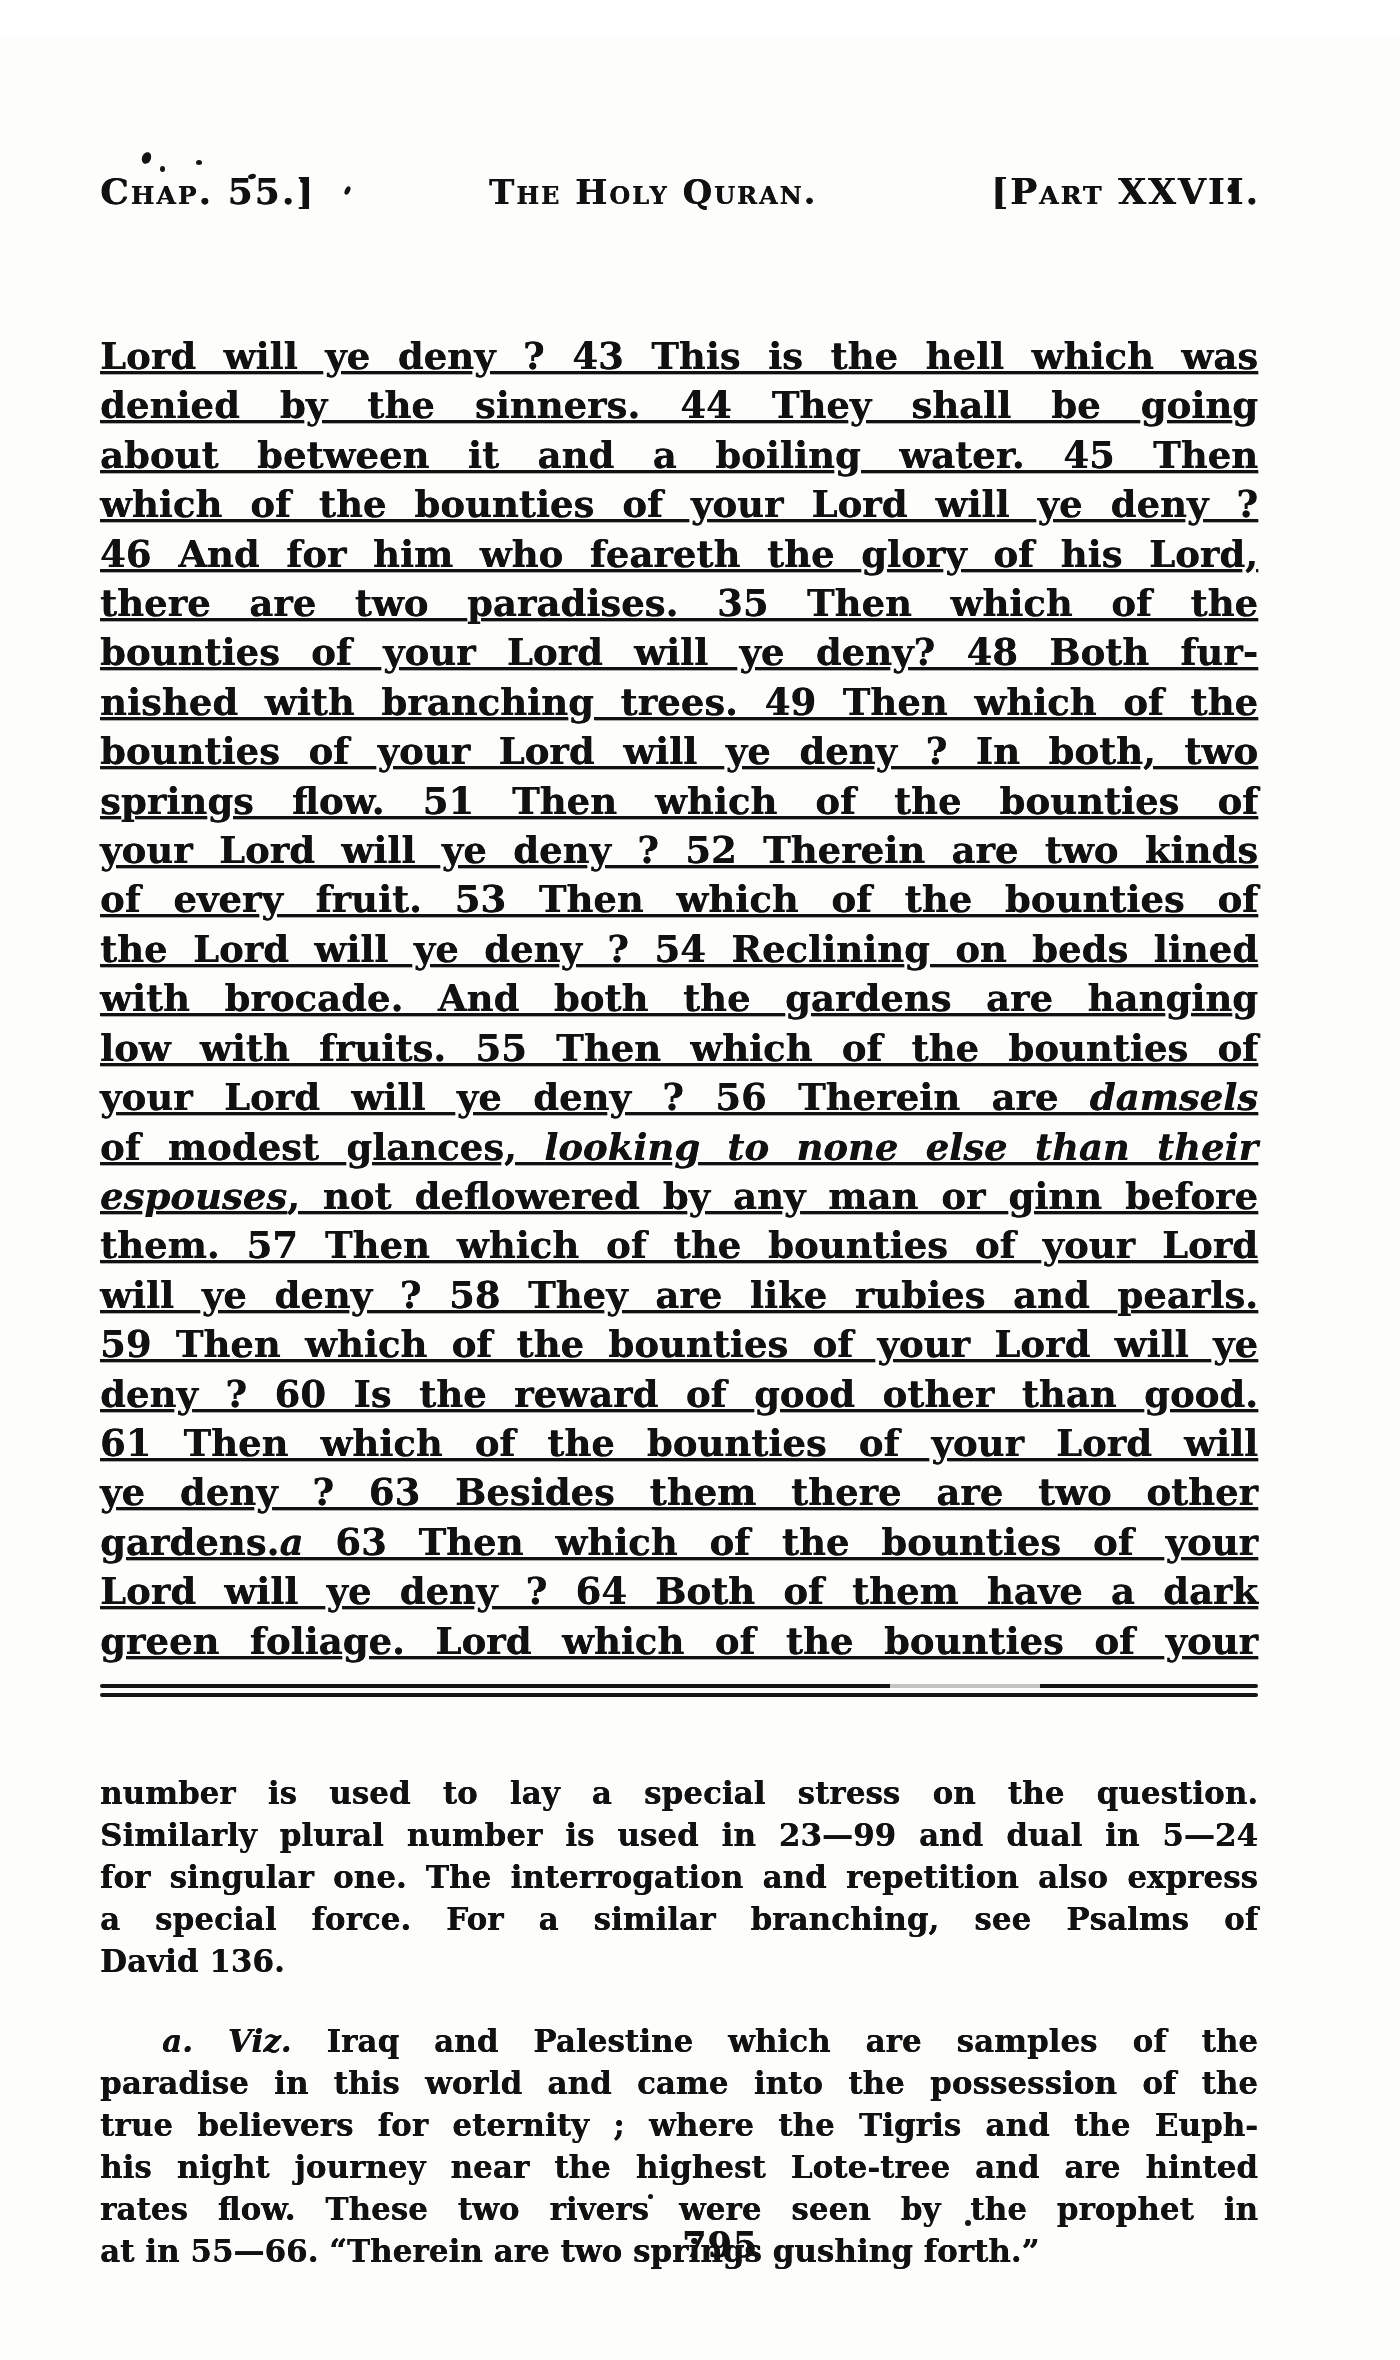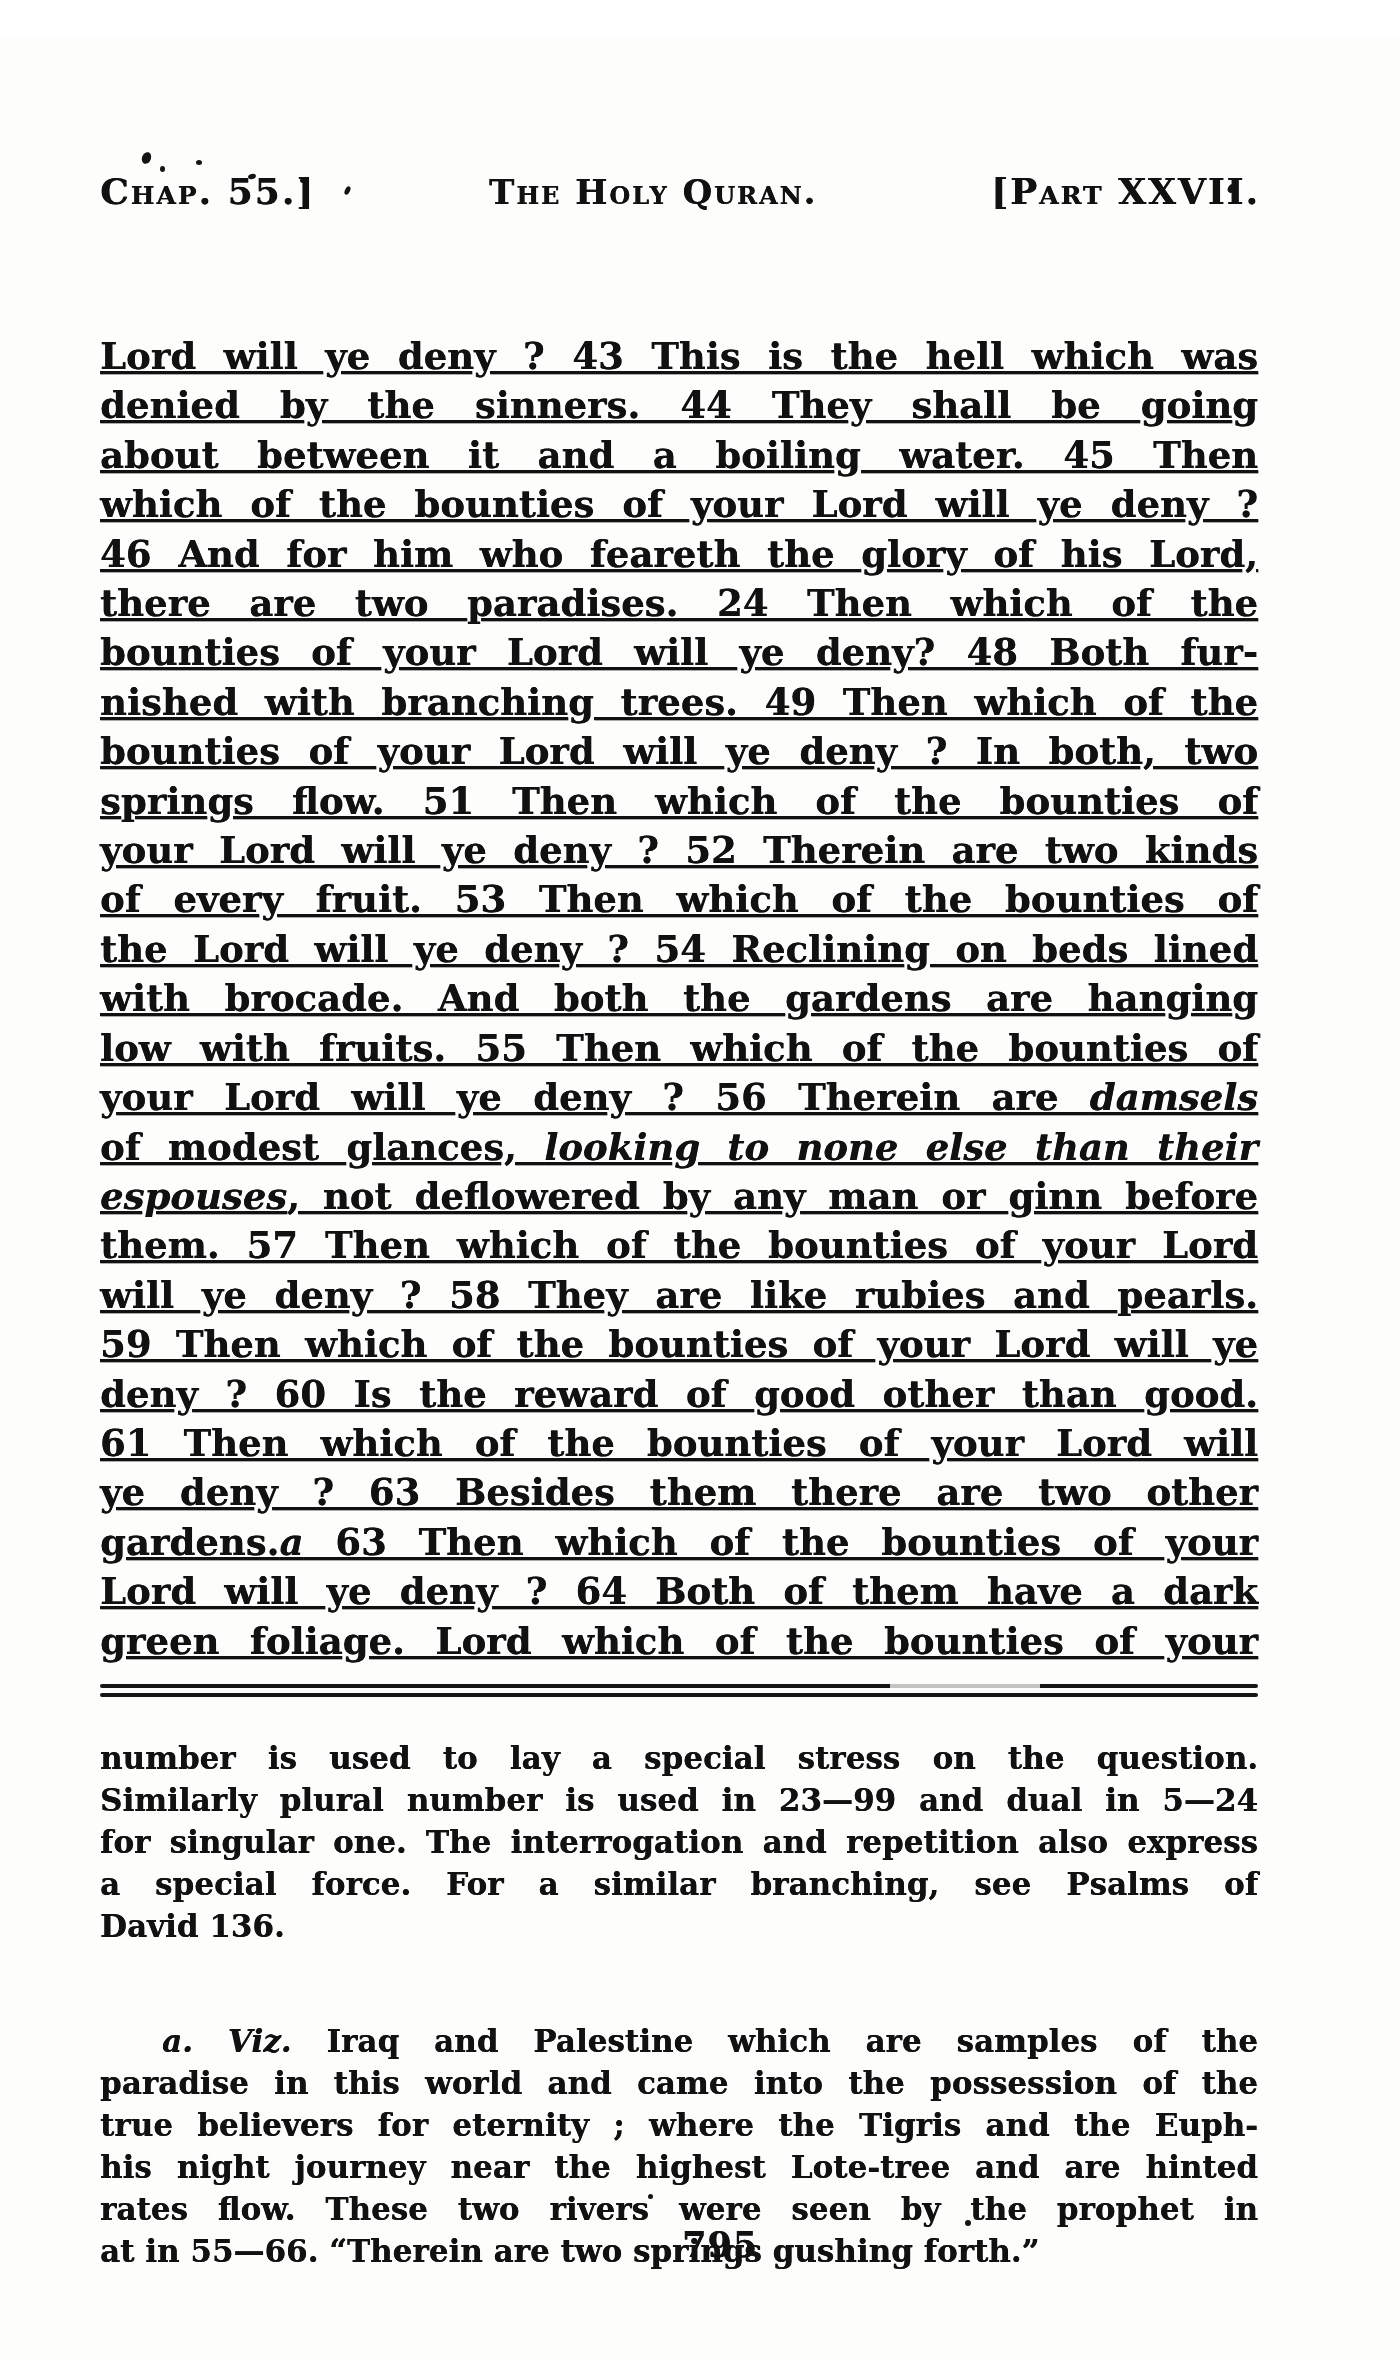--- a/index.html
+++ b/index.html
@@ -76,21 +76,21 @@
     width: 150px; height: 6px;
     background: rgba(253,253,252,0.75);
   }
 
   
   .footnote {
     position: absolute;
     left: 100px;
     width: 1158px;
   }
-  .fn-1 { top: 1701px; }
+  .fn-1 { top: 1736px; }
   .fn-a { top: 1984px; }
   .footnote .line {
     font-size: 31px;
     font-weight: 700;
     line-height: 42px;
     text-align: justify;
     text-align-last: justify;
     text-shadow: 0.3px 0.3px 0 currentColor;
   }
   .line.last { text-align-last: left; }
@@ -146,21 +146,21 @@
     <span class="h-item h-center">The Holy Quran.</span>
     <span class="h-item h-right">[Part XXVII.</span>
   </div>
 
   <div class="body-text">
       <div class="line"><span>Lord will ye deny ? 43 This is the hell which was</span></div>
       <div class="line"><span>denied by the sinners. 44 They shall be going</span></div>
       <div class="line"><span>about between it and a boiling water. 45 Then</span></div>
       <div class="line"><span>which of the bounties of your Lord will ye deny ?</span></div>
       <div class="line"><span>46 And for him who feareth the glory of his Lord,</span></div>
-      <div class="line"><span>there are two paradises. 24 Then which of the</span></div>
+      <div class="line"><span>there are two paradises. 35 Then which of the</span></div>
       <div class="line"><span>bounties of your Lord will ye deny? 48 Both fur-</span></div>
       <div class="line"><span>nished with branching trees. 49 Then which of the</span></div>
       <div class="line"><span>bounties of your Lord will ye deny ? In both, two</span></div>
       <div class="line"><span>springs flow. 51 Then which of the bounties of</span></div>
       <div class="line"><span>your Lord will ye deny ? 52 Therein are two kinds</span></div>
       <div class="line"><span>of every fruit. 53 Then which of the bounties of</span></div>
       <div class="line"><span>the Lord will ye deny ? 54 Reclining on beds lined</span></div>
       <div class="line"><span>with brocade. And both the gardens are hanging</span></div>
       <div class="line"><span>low with fruits. 55 Then which of the bounties of</span></div>
       <div class="line"><span>your Lord will ye deny ? 56 Therein are </span><span class="it">damsels</span></div>

